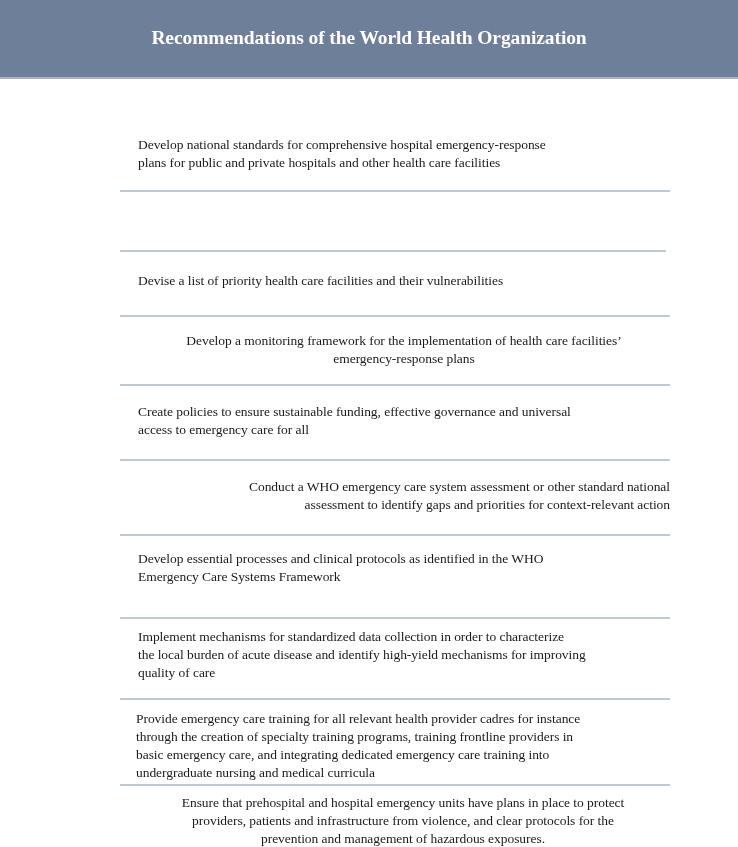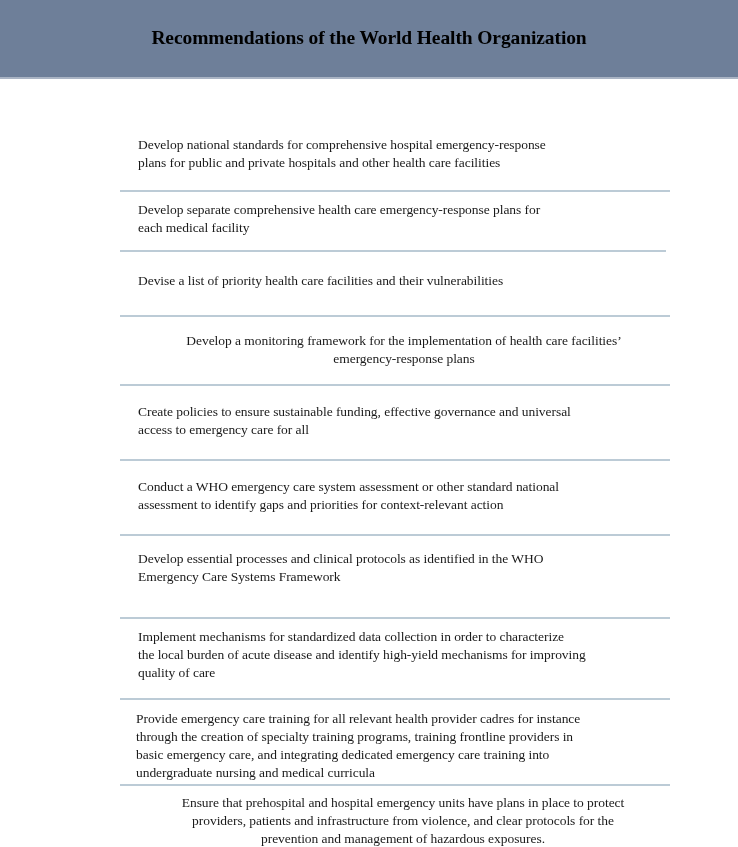--- a/index.html
+++ b/index.html
@@ -22,21 +22,21 @@
       width: 738px;
       height: 79px;
       background: #6e7f99;
       border-bottom: 2px solid #aab4c4;
       box-sizing: border-box;
       display: flex;
       align-items: center;
       justify-content: center;
     }
     .header-title {
-      color: #000000;
+      color: #ffffff;
       font-family: "Liberation Serif", "DejaVu Serif", serif;
       font-weight: bold;
       font-size: 19.5px;
       letter-spacing: -0.1px;
       margin-top: -2px;
     }
     .rec-list {
       position: absolute;
       left: 16px;
       top: 0;
@@ -71,44 +71,40 @@
   <div class="header-title">Recommendations of the World Health Organization</div>
 </div>
 
 <div class="rec-list">
   <div class="rec-item" style="top:136px;">
     <div class="rec-text">Develop national standards for comprehensive hospital emergency-response
 plans for public and private hospitals and other health care facilities</div>
   </div>
   <div class="divider" style="top:190px;"></div>
 
-  <div class="rec-item" style="top:201px;">
-    <div class="rec-text">Develop separate comprehensive health care emergency-response plans for
-each medical facility</div>
-  </div>
   <div class="divider" style="top:250px;width:546px;"></div>
 
   <div class="rec-item" style="top:272px;">
     <div class="rec-text">Devise a list of priority health care facilities and their vulnerabilities</div>
   </div>
   <div class="divider" style="top:315px;"></div>
 
   <div class="rec-item" style="top:332px;text-align:center;">
     <div class="rec-text">Develop a monitoring framework for the implementation of health care facilities’
 emergency-response plans</div>
   </div>
   <div class="divider" style="top:384px;"></div>
 
   <div class="rec-item" style="top:403px;">
     <div class="rec-text">Create policies to ensure sustainable funding, effective governance and universal
 access to emergency care for all</div>
   </div>
   <div class="divider" style="top:459px;"></div>
 
-  <div class="rec-item" style="top:478px;">
+  <div class="rec-item" style="top:478px;text-align:right;">
     <div class="rec-text">Conduct a WHO emergency care system assessment or other standard national
 assessment to identify gaps and priorities for context-relevant action</div>
   </div>
   <div class="divider" style="top:534px;"></div>
 
   <div class="rec-item" style="top:550px;">
     <div class="rec-text">Develop essential processes and clinical protocols as identified in the WHO
 Emergency Care Systems Framework</div>
   </div>
   <div class="divider" style="top:617px;"></div>

